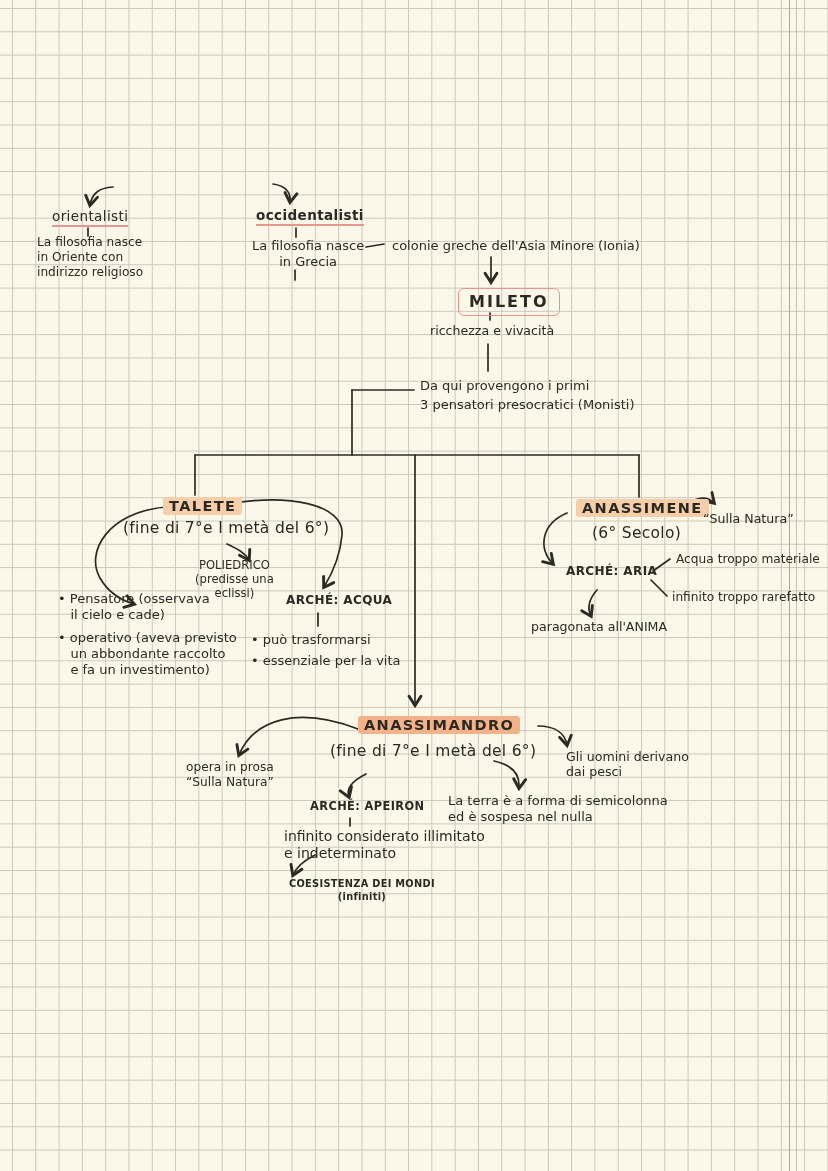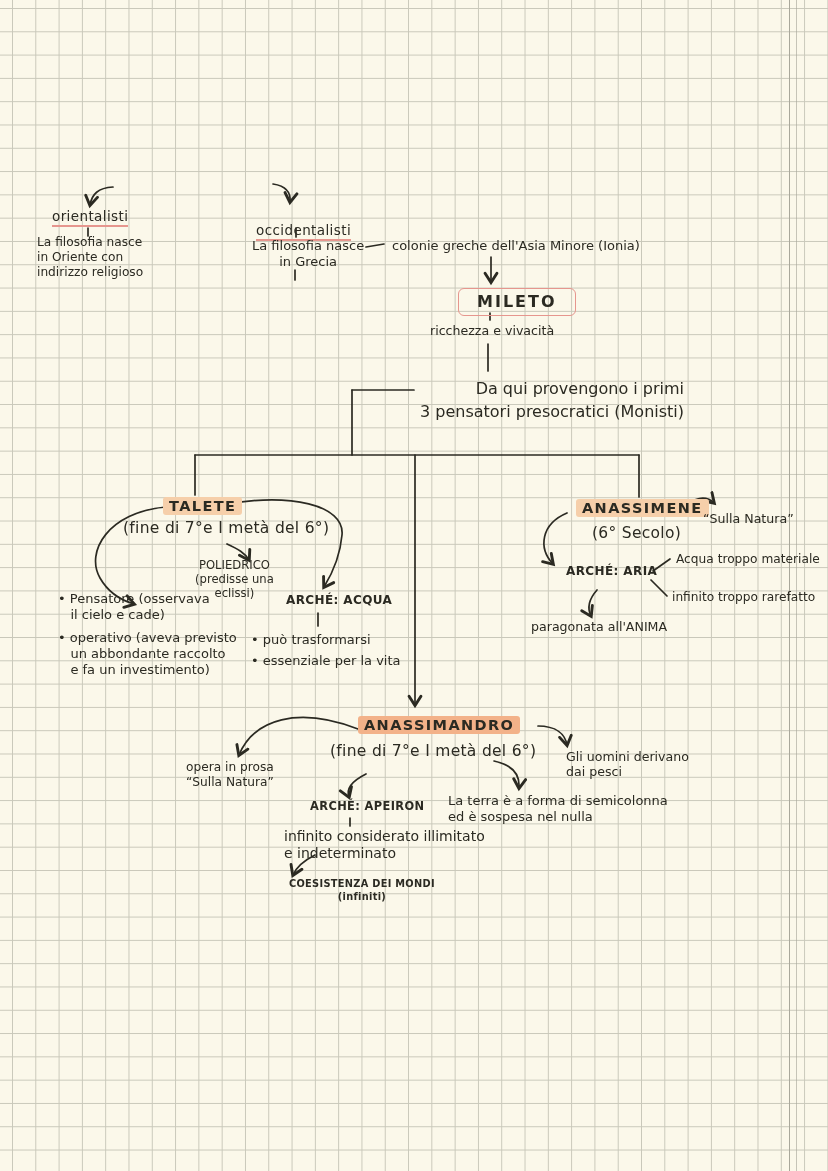--- a/index.html
+++ b/index.html
@@ -20,26 +20,26 @@
   #connectors marker path{stroke:var(--ink,#2b2a22);}
   .t{position:absolute;z-index:2;white-space:pre;line-height:1.22;}
   .c{text-align:center;}
   .name{font-size:14.5px;font-weight:600;letter-spacing:1.4px;}
   .hl{background:var(--hl-peach,#f6cfaa);padding:1px 6px;border-radius:3px;}
   .hl-o{background:var(--hl-orange,#f3b289);padding:1px 6px;border-radius:3px;}
   .ulred{border-bottom:2px solid var(--accent-red,#e6968e);padding-bottom:1px;}
   .lbl{font-size:13.5px;font-weight:500;letter-spacing:0.4px;}
   .period{font-size:15.5px;letter-spacing:0.3px;}
   .note{font-size:12.2px;}
-  .note-lg{font-size:16px;line-height:1.45;text-align:right;}
+  .note-lg{font-size:13px;line-height:1.45;}
   .caps{font-size:12px;font-weight:600;letter-spacing:0.4px;}
   .caps-sm{font-size:9.8px;font-weight:700;letter-spacing:0.3px;line-height:1.35;}
   .mileto-box{
     border:1.7px solid var(--accent-red,#e6968e);border-radius:6px;
-    padding:3px 18px;font-size:16px;font-weight:600;letter-spacing:2px;
+    padding:3px 10px;font-size:16px;font-weight:600;letter-spacing:2px;
   }
 </style>
 </head>
 <body>
 
 <div id="page">
 
   <div class="margin-line" style="left:789px;"></div>
   <div class="margin-line" style="left:796px;opacity:.65;"></div>
 
@@ -80,21 +80,21 @@
     <path d="M 494 761 C 513 765 520 775 519 788" marker-end="url(#arw)"></path>
     <path d="M 538 726 C 556 726 565 734 567 745" marker-end="url(#arw)"></path>
   </svg>
 
 
   <div class="t lbl" style="left:52px;top:208px;"><span class="ulred">orientalisti</span></div>
   <div class="t note" style="left:37px;top:235px;">La filosofia nasce
 in Oriente con
 indirizzo religioso</div>
 
-  <div class="t lbl" style="left:256px;top:222px;"><span class="ulred">occidentalisti</span></div>
+  <div class="t lbl" style="left:256px;top:207px;font-weight:bold;"><span class="ulred">occidentalisti</span></div>
   <div class="t note c" style="left:252px;top:238px;font-size:13px;">La filosofia nasce
 in Grecia</div>
 
   <div class="t note" style="left:392px;top:238px;font-size:13px;">colonie greche dell'Asia Minore (Ionia)</div>
   <div class="t mileto-box" style="left:458px;top:288px;">MILETO</div>
   <div class="t note" style="left:430px;top:323px;font-size:12.6px;">ricchezza e vivacità</div>
 
   <div class="t note-lg" style="left:420px;top:377px;">Da qui provengono i primi
 3 pensatori presocratici (Monisti)</div>
 

